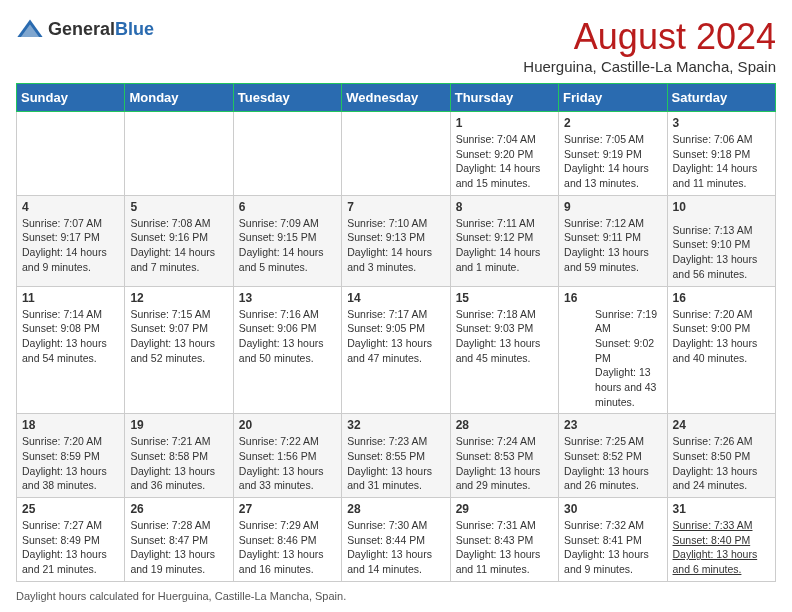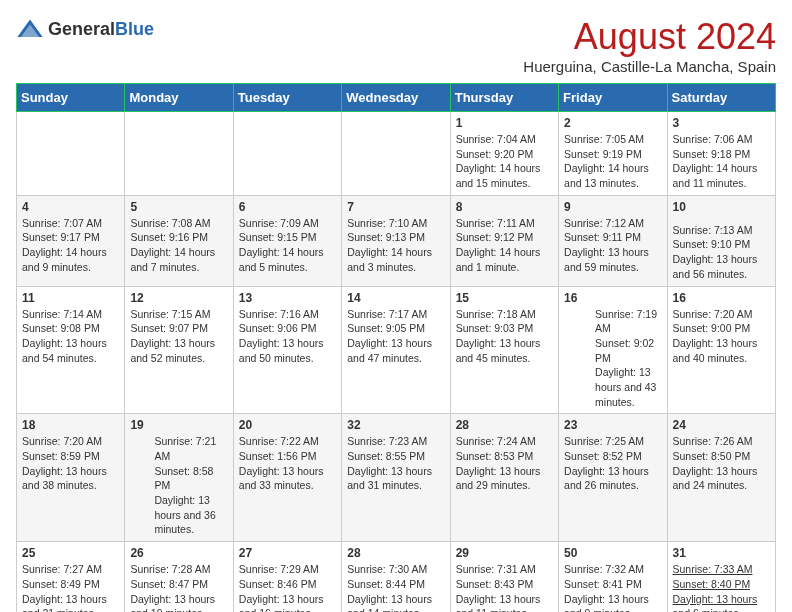--- a/index.html
+++ b/index.html
@@ -244,21 +244,21 @@
       </tr>
       <tr>
         <td>
           <span class="day-number">18</span>
           <div class="day-info" style="white-space: pre-line;">Sunrise: 7:20 AM
 Sunset: 8:59 PM
 Daylight: 13 hours and 38 minutes.</div>
         </td>
         <td>
           <span class="day-number">19</span>
-          <div class="day-info" style="white-space: pre-line; margin-left: 24px;">Sunrise: 7:21 AM
+          <div class="day-info" style="white-space: pre-line;">Sunrise: 7:21 AM
 Sunset: 8:58 PM
 Daylight: 13 hours and 36 minutes.</div>
         </td>
         <td>
           <span class="day-number">20</span>
           <div class="day-info" style="white-space: pre-line;">Sunrise: 7:22 AM
 Sunset: 1:56 PM
 Daylight: 13 hours and 33 minutes.</div>
         </td>
         <td>
@@ -311,21 +311,21 @@
 Sunset: 8:44 PM
 Daylight: 13 hours and 14 minutes.</div>
         </td>
         <td>
           <span class="day-number">29</span>
           <div class="day-info" style="white-space: pre-line;">Sunrise: 7:31 AM
 Sunset: 8:43 PM
 Daylight: 13 hours and 11 minutes.</div>
         </td>
         <td>
-          <span class="day-number">50</span>
+          <span class="day-number">30</span>
           <div class="day-info" style="white-space: pre-line;">Sunrise: 7:32 AM
 Sunset: 8:41 PM
 Daylight: 13 hours and 9 minutes.</div>
         </td>
         <td>
           <span class="day-number">31</span>
           <div class="day-info" style="white-space: pre-line; text-decoration: underline;">Sunrise: 7:33 AM
 Sunset: 8:40 PM
 Daylight: 13 hours and 6 minutes.</div>
         </td>

